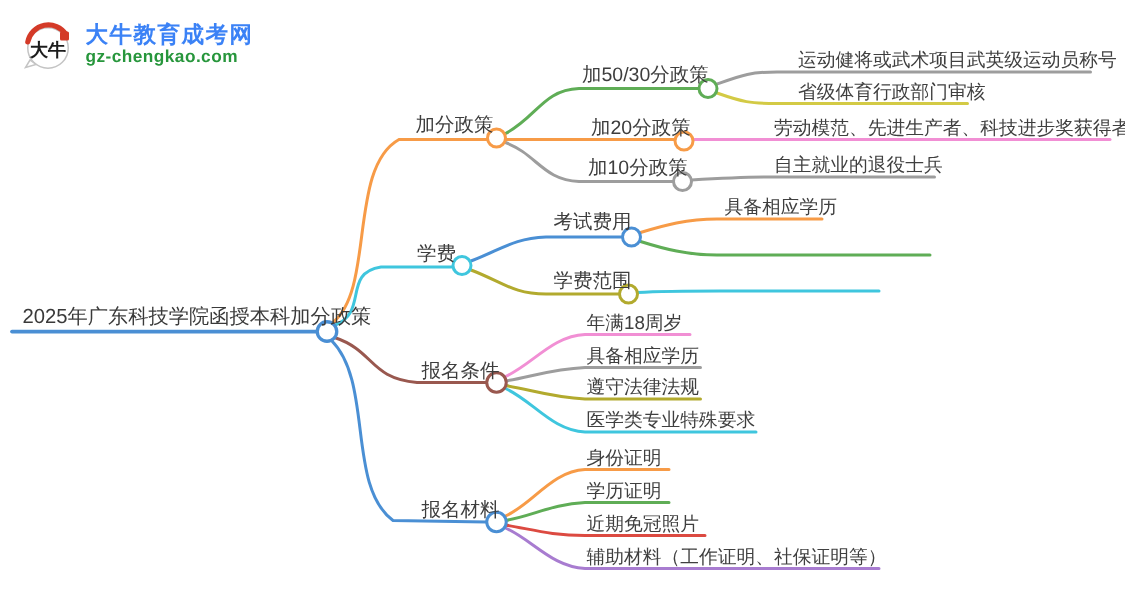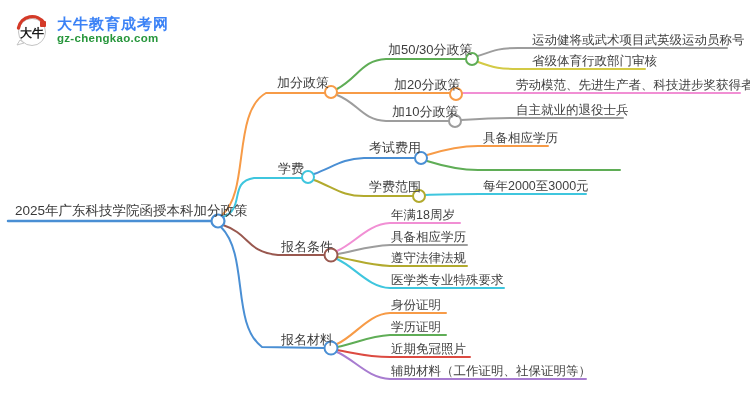--- a/index.html
+++ b/index.html
@@ -97,21 +97,20 @@
 
   <div class="lbl" style="left:532px;top:54px;">省级体育行政部门审核</div>
   <div class="lbl" style="left:532px;top:33px;">运动健将或武术项目武英级运动员称号</div>
   <div class="lbl" style="left:516px;top:78px;">劳动模范、先进生产者、科技进步奖获得者</div>
   <div class="lbl" style="left:516px;top:103px;">自主就业的退役士兵</div>
 
   <div class="lbl branch" style="left:369px;top:141px;">考试费用</div>
   <div class="lbl branch" style="left:369px;top:180px;">学费范围</div>
 
   <div class="lbl" style="left:483px;top:131px;">具备相应学历</div>
-  <div class="lbl" style="left:483px;top:179px;">每年2000至3000元</div>
 
   <div class="lbl" style="left:391px;top:208px;">年满18周岁</div>
   <div class="lbl" style="left:391px;top:230px;">具备相应学历</div>
   <div class="lbl" style="left:391px;top:251px;">遵守法律法规</div>
   <div class="lbl" style="left:391px;top:273px;">医学类专业特殊要求</div>
 
   <div class="lbl" style="left:391px;top:298px;">身份证明</div>
   <div class="lbl" style="left:391px;top:320px;">学历证明</div>
   <div class="lbl" style="left:391px;top:342px;">近期免冠照片</div>
   <div class="lbl" style="left:391px;top:364px;">辅助材料（工作证明、社保证明等）</div>

